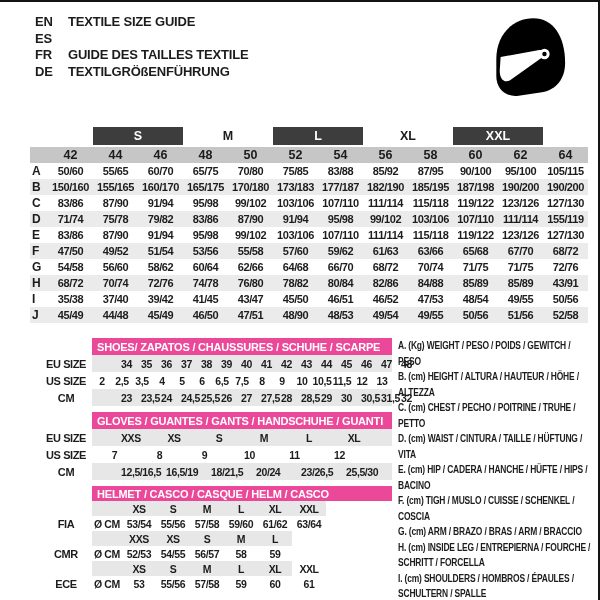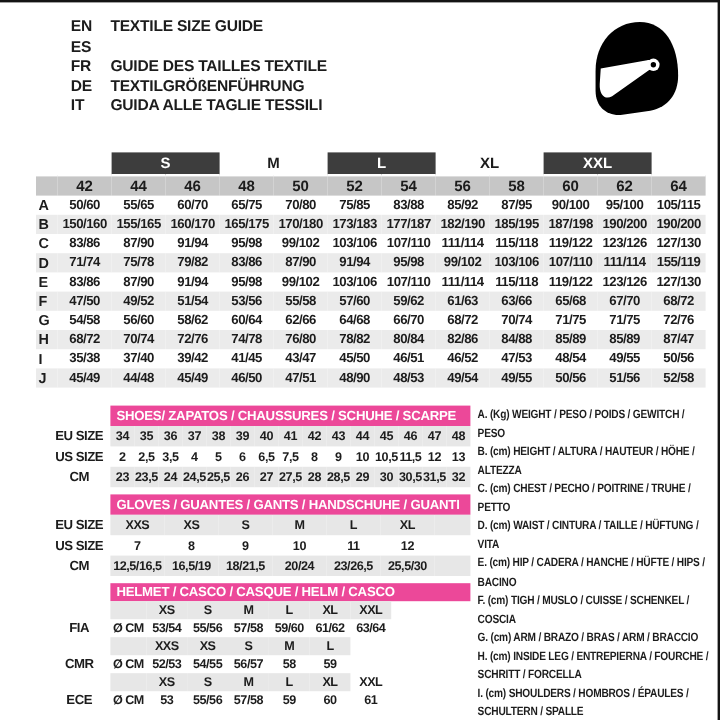--- a/index.html
+++ b/index.html
@@ -3,21 +3,21 @@
 <meta charset="utf-8">
 <style>
   * { margin:0; padding:0; box-sizing:border-box; }
   html,body { width:600px; height:600px; background:#fff; }
   body { font-family:"Liberation Sans", sans-serif; color:#1c1c1c; }
   .page { position:relative; width:600px; height:600px; background:#fff;
           border-top:2px solid #141414; border-right:2px solid #141414; overflow:hidden; }
 
   
   .languages { position:absolute; left:35px; top:12px; }
-  .lang-row { display:flex; font-size:13px; font-weight:bold; line-height:16.5px; letter-spacing:-0.2px;margin-left:24px; }
+  .lang-row { display:flex; font-size:13px; font-weight:bold; line-height:16.5px; letter-spacing:-0.2px; }
   .lang-code { width:33px; flex:none; }
   .helmet-box { position:absolute; right:26px; top:8px; width:86px; height:94px; }
 
   
   table { border-collapse:collapse; table-layout:fixed; }
   .main-table { position:absolute; left:30px; top:125px; width:558px; }
   .main-table td { text-align:center; font-size:11px; font-weight:bold; height:16px;
                    padding:0; letter-spacing:-0.4px; white-space:nowrap; }
   .group-row td { height:19px; font-size:12.5px; letter-spacing:0; border-bottom:2px solid #fff; }
   .group-dark { background:#3d3d3d; color:#fff; }
@@ -26,21 +26,21 @@
   .main-table .row-label { text-align:left; padding-left:2px; font-size:12px; letter-spacing:0; }
 
   
   .lower-tables { position:absolute; left:30px; top:336px; width:362px; }
   .lower-tables table { width:362px; margin-bottom:6px; }
   .lower-tables td { text-align:center; font-size:10.5px; font-weight:bold; height:17px;
                      padding:0; letter-spacing:-0.4px; white-space:nowrap; }
   .lower-tables .bar { background:#ec4899; color:#fff; text-align:left; padding-left:5px;
                        height:15px; font-size:11px; letter-spacing:-0.2px; }
   .lower-tables .outside { background:#fff; text-align:center; padding-left:10px; font-size:11px; }
-  .stripe td { background:#e7e7e7; }
+  .stripe td { background:#e7e7e7;padding-left:29px; }
   .stripe td.outside { background:#fff; }
   .helmet-table td { height:15px;margin-left:17px; }
   .helmet-table .gray { background:#e7e7e7; }
 
   
   .legend { position:absolute; left:398px; top:336px; width:230px;
             transform:scaleX(0.845); transform-origin:left top; }
   .legend-line { font-size:10px; font-weight:bold; line-height:15.5px; letter-spacing:-0.2px; }
 </style>
 </head>
@@ -57,24 +57,20 @@
         <span class="lang-code">ES</span>
       </div>
       <div class="lang-row">
         <span class="lang-code">FR</span>
         <span>GUIDE DES TAILLES TEXTILE</span>
       </div>
       <div class="lang-row">
         <span class="lang-code">DE</span>
         <span>TEXTILGRÖßENFÜHRUNG</span>
       </div>
-      <div class="lang-row">
-        <span class="lang-code">IT</span>
-        <span>GUIDA ALLE TAGLIE TESSILI</span>
-      </div>
     </div>
 
   <svg class="helmet-box" viewBox="0 0 100 100" aria-hidden="true">
     <path d="M55 5 C 30 5 12 25 12 52 L 12 72 C 12 88 24 97 38 95 L 65 91 C 82 88 92 75 92 57 C 92 26 78 5 55 5 Z" fill="#000"></path>
     <path d="M 17 50 L 62 42 C 67 41 70 46 66 50 L 28 77 C 21 81 15.5 75 16 65 Z" fill="#fff"></path>
     <circle cx="68" cy="46.5" r="6" fill="#fff"></circle>
     <circle cx="68" cy="46.5" r="2.6" fill="#000"></circle>
   </svg>
 
   <table class="main-table" id="main-table">
@@ -230,21 +226,21 @@
           <td>70/74</td>
           <td>72/76</td>
           <td>74/78</td>
           <td>76/80</td>
           <td>78/82</td>
           <td>80/84</td>
           <td>82/86</td>
           <td>84/88</td>
           <td>85/89</td>
           <td>85/89</td>
-          <td>87/47</td>
+          <td>43/91</td>
         </tr>
         <tr>
           <td class="row-label">I</td>
           <td>35/38</td>
           <td>37/40</td>
           <td>39/42</td>
           <td>41/45</td>
           <td>43/47</td>
           <td>45/50</td>
           <td>46/51</td>

